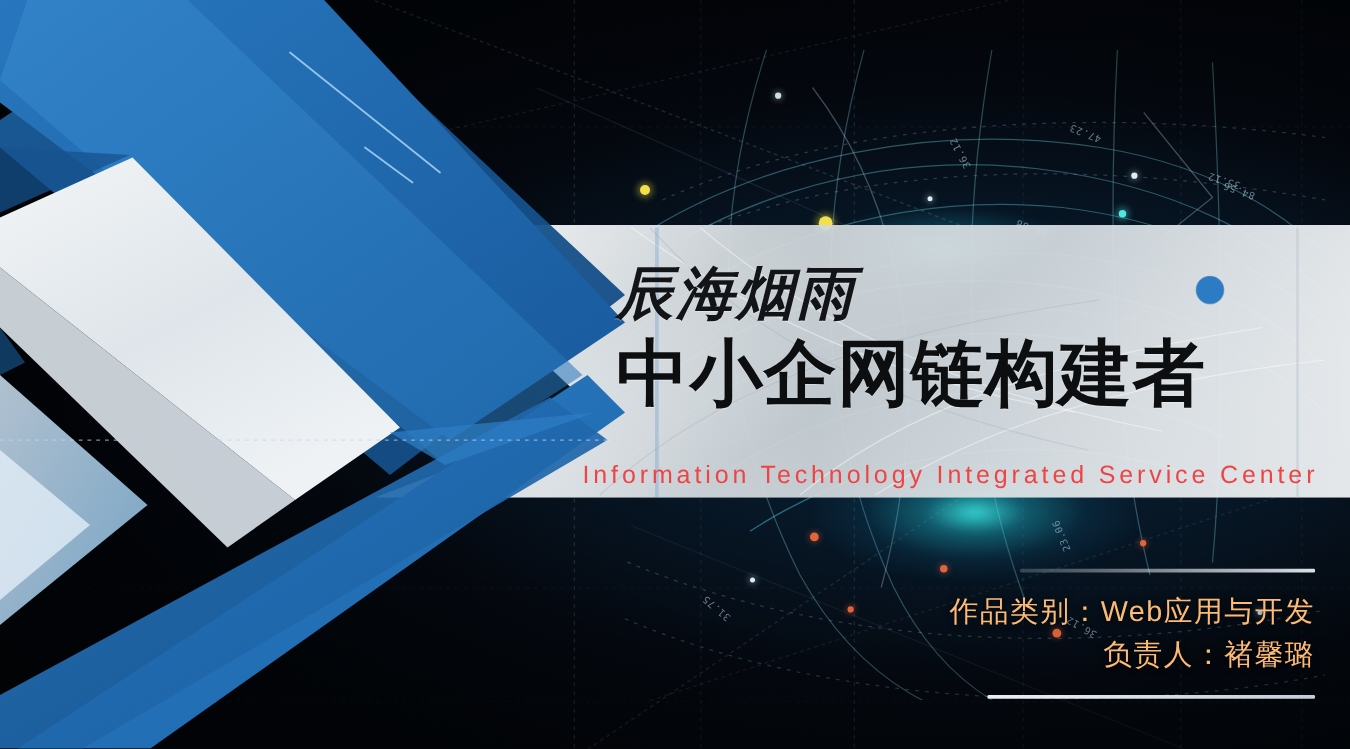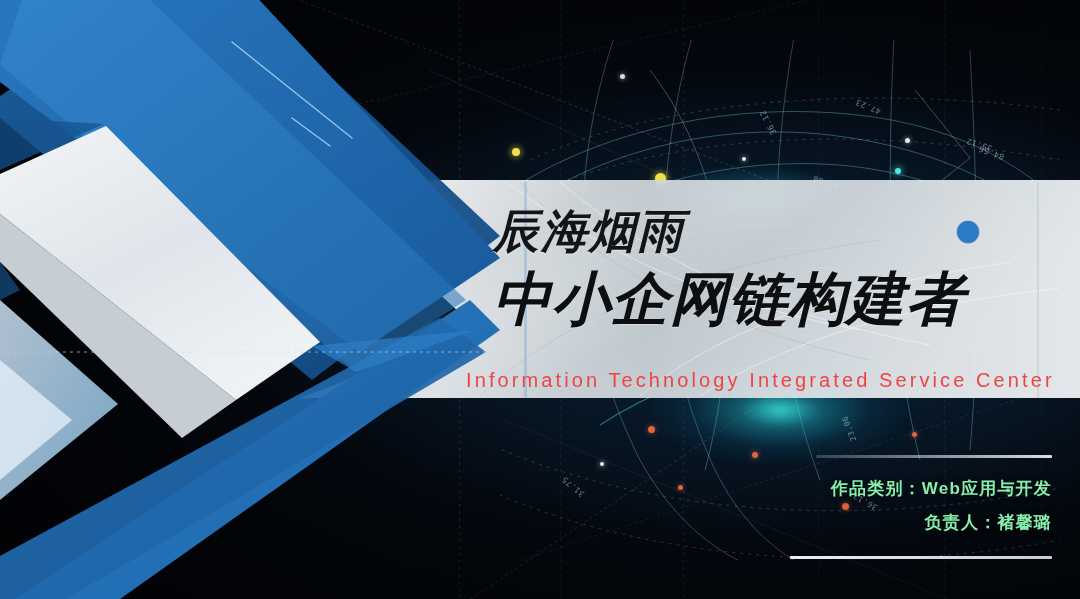--- a/index.html
+++ b/index.html
@@ -66,45 +66,45 @@
 
   
   .band{position:absolute;left:0;top:0;width:1080px;height:599px;pointer-events:none;}
   .band svg{display:block;width:100%;height:100%;}
 
   
   .titles{position:absolute;left:493px;top:206px;width:560px;}
   .t-line1{
     font-size:46px;line-height:58px;font-weight:700;font-style:italic;
     color:#131417;letter-spacing:2px;
-    font-family:Liberation Mono, monospace;
+    font-family:Liberation Serif, serif;
     text-shadow:0 1px 0 rgba(255,255,255,.35);
   }
   .t-line2{
-    font-size:58px;line-height:74px;font-weight:700;font-style:italic;
+    font-size:58px;line-height:74px;font-weight:700;
     color:#0d0e10;letter-spacing:1px;margin-top:-2px;
     font-family:"Liberation Sans","DejaVu Sans",sans-serif;
     text-shadow:0 1px 0 rgba(255,255,255,.35);
   }
   .t-en{
     position:absolute;left:466px;top:367px;width:580px;
     font-size:20px;line-height:26px;color:#ef4444;letter-spacing:3.1px;
     font-family:"Liberation Sans","DejaVu Sans",sans-serif;font-weight:400;
     text-align:center;white-space:nowrap;
   }
 
   .meta{position:absolute;right:28px;top:455px;width:330px;text-align:right;}
   .rule{height:3px;background:linear-gradient(to right, rgba(255,255,255,.18), rgba(236,242,248,.92));border-radius:1px;}
   .rule.top{width:236px;margin-left:auto;margin-bottom:14px;}
   .rule.bot{width:262px;margin-left:auto;margin-top:16px;
     background:linear-gradient(to right, rgba(245,250,255,.95), rgba(230,240,250,.85));}
   .meta-line{
-    font-size:17px;line-height:34px;color:#86efac;letter-spacing:1.2px;
+    font-size:23px;line-height:34px;color:#fdba74;letter-spacing:1.2px;
     font-family:"Liberation Sans","DejaVu Sans",sans-serif;
-    text-shadow:0 0 6px rgba(0,0,0,.65);white-space:nowrap;font-weight:bold;
+    text-shadow:0 0 6px rgba(0,0,0,.65);white-space:nowrap;
   }
 
   .blue-dot{
     position:absolute;left:957px;top:221px;width:22px;height:22px;border-radius:50%;
     background:#2b7cc4;box-shadow:0 0 0 .5px rgba(20,70,120,.35);
   }
 </style>
 </head>
 <body>
 

